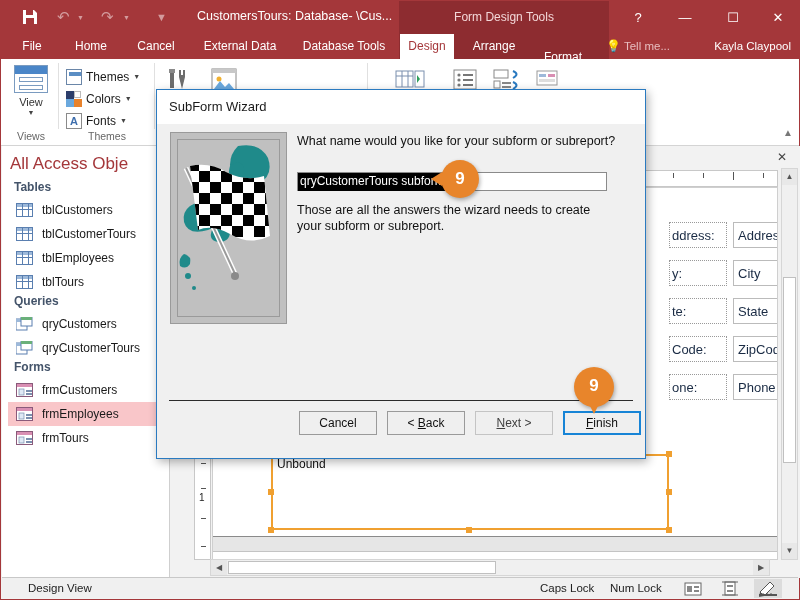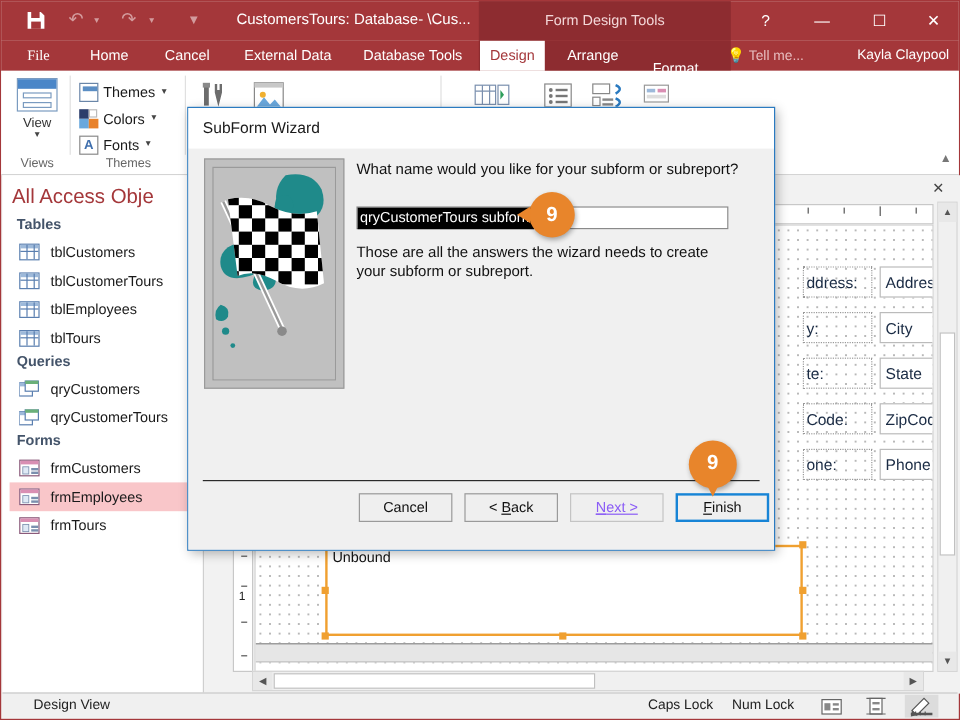--- a/index.html
+++ b/index.html
@@ -319,21 +319,21 @@
     width: 464px; height: 1px; background: #2b2b2b;
   }
   .dlg-btn {
     position: absolute; top: 287px;
     width: 78px; height: 24px;
     background: #efefef; border: 1px solid #9a9a9a;
     font-size: 12px; color: #111;
     text-align: center; line-height: 22px;
     cursor: default;
   }
-  .dlg-btn.disabled { color: #8b5cf6; background: #efefef; border-color: #c4c4c4; text-decoration: underline; }
+  .dlg-btn.disabled { color: #404040; background: #efefef; border-color: #c4c4c4; }
   .dlg-btn.focused {
     border: 2px solid #1784d6;
     line-height: 20px;
   }
   .dlg-btn u { text-decoration: underline; }
 
   
   .callout-left {
     position: absolute;
     width: 38px; height: 38px; border-radius: 50%;
@@ -408,21 +408,21 @@
     </div>
 
     <div class="win-btn" style="left:618px;">?</div>
     <div class="win-btn" style="left:665px;">—</div>
     <div class="win-btn" style="left:713px;">☐</div>
     <div class="win-btn" style="left:758px;">✕</div>
   </div>
 
   <div class="tabstrip">
     <div class="ctxbg"></div>
-    <div class="tab" style="left:10px;width:42px;font-family:Liberation Serif, serif;">File</div>
+    <div class="tab" style="left:10px;width:42px;">File</div>
     <div class="tab" style="left:63px;width:54px;">Home</div>
     <div class="tab" style="left:127px;width:56px;">Cancel</div>
     <div class="tab" style="left:192px;width:94px;">External Data</div>
     <div class="tab" style="left:293px;width:100px;">Database Tools</div>
     <div class="tab active" style="left:399px;width:54px;">Design</div>
     <div class="tab" style="left:461px;width:64px;">Arrange</div>
     <div class="tab" style="left:533px;width:58px;margin-top:11px;">Format</div>
 
     <div class="tellme">
       <span class="bulb">💡</span><span>Tell me...</span>

